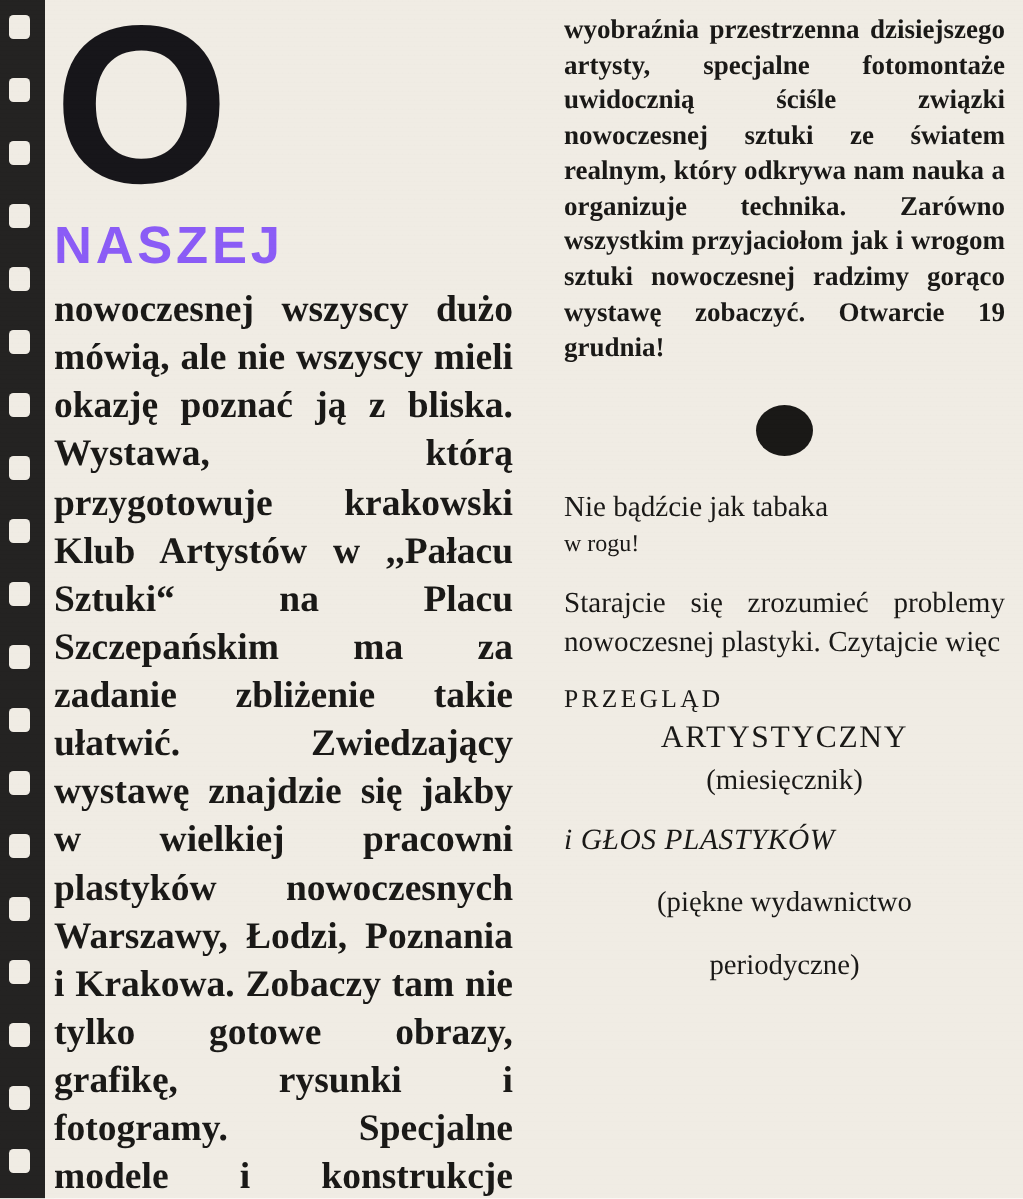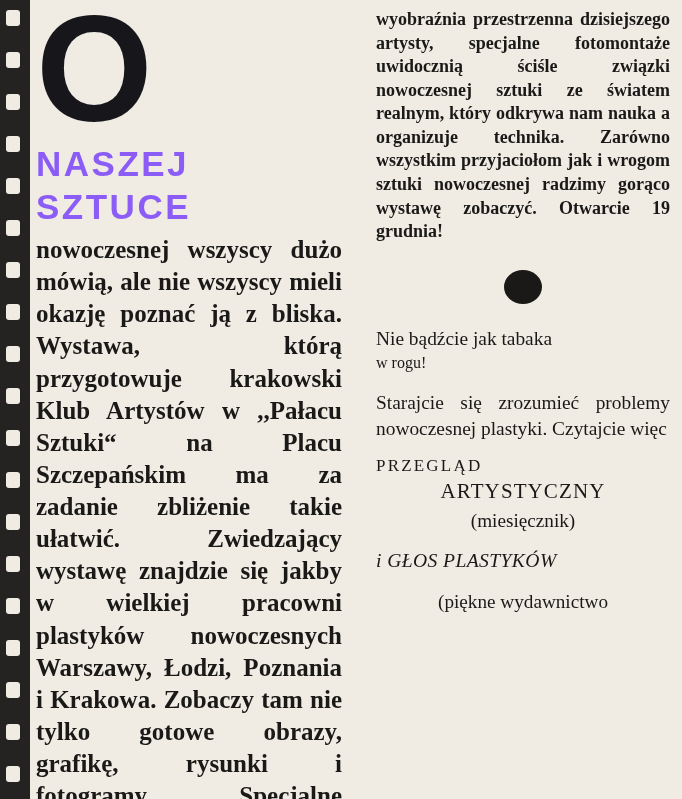--- a/index.html
+++ b/index.html
@@ -206,40 +206,40 @@
     <div class="hole" style="top:766px"></div>
   </div>
   <div class="strip-edge"></div>
 
   <div class="columns">
 
     <div class="col col-left">
       <span class="dropcap">O</span>
       <h1 class="headline">
         <span class="hl-line">NASZEJ</span>
-        <span class="hl-line">SZTUCE</span>
       </h1>
       <p class="body-text">nowoczesnej wszyscy dużo mówią, ale nie wszyscy mieli okazję poznać ją z bliska. Wystawa, którą przygotowuje krakowski Klub Artystów w ,,Pałacu Sztuki“ na Placu Szczepańskim ma za zadanie zbliżenie takie ułatwić. Zwiedzający wystawę znajdzie się jakby w wielkiej pracowni plastyków nowoczesnych Warszawy, Łodzi, Poznania i Krakowa. Zobaczy tam nie tylko gotowe obrazy, grafikę, rysunki i fotogramy. Specjalne modele i konstrukcje pokażą mu, jak pracuje</p>
     </div>
 
     <div class="col col-right">
       <p class="body-text right-col">wyobraźnia przestrzenna dzisiejszego artysty, specjalne fotomontaże uwidocznią ściśle związki nowoczesnej sztuki ze światem realnym, który odkrywa nam nauka a organizuje technika. Zarówno wszystkim przyjaciołom jak i wrogom sztuki nowoczesnej radzimy gorąco wystawę zobaczyć. Otwarcie 19 grudnia!</p>
 
       <div class="bullet-wrap">
         <div class="bullet"></div>
       </div>
 
       <div class="promo">
         <p class="promo-line1">Nie bądźcie jak tabaka</p>
         <p class="promo-center">w rogu!</p>
         <p class="promo-para">Starajcie się zrozumieć problemy nowoczesnej plastyki. Czytajcie więc</p>
         <p class="mag-title">PRZEGLĄD</p>
         <p class="mag-title2">ARTYSTYCZNY</p>
         <p class="mag-sub">(miesięcznik)</p>
         <p class="mag2-title">i GŁOS PLASTYKÓW</p>
         <p class="mag2-sub">(piękne wydawnictwo</p>
+        <p class="mag2-sub">periodyczne)</p>
       </div>
     </div>
 
   </div>
 
   <div class="grain"></div>
 </div>
 
 </body></html>

